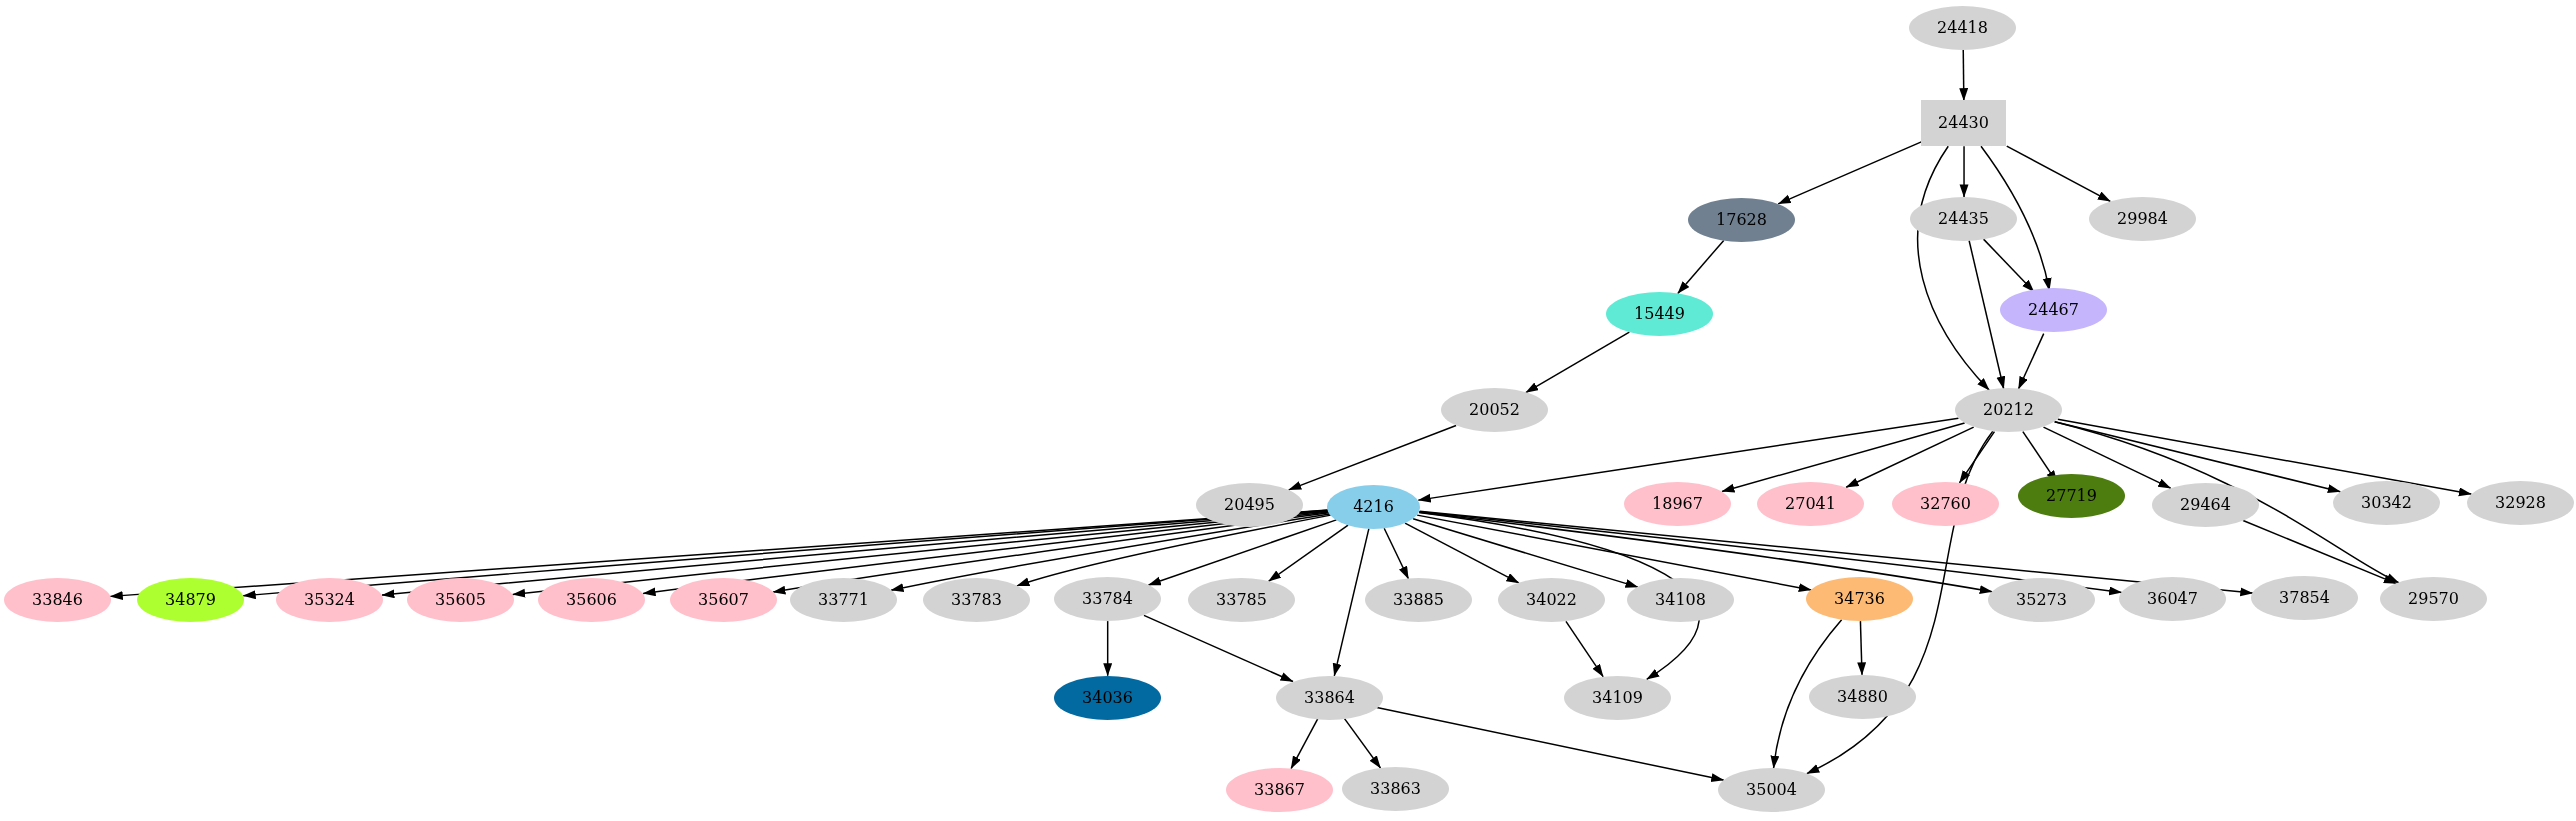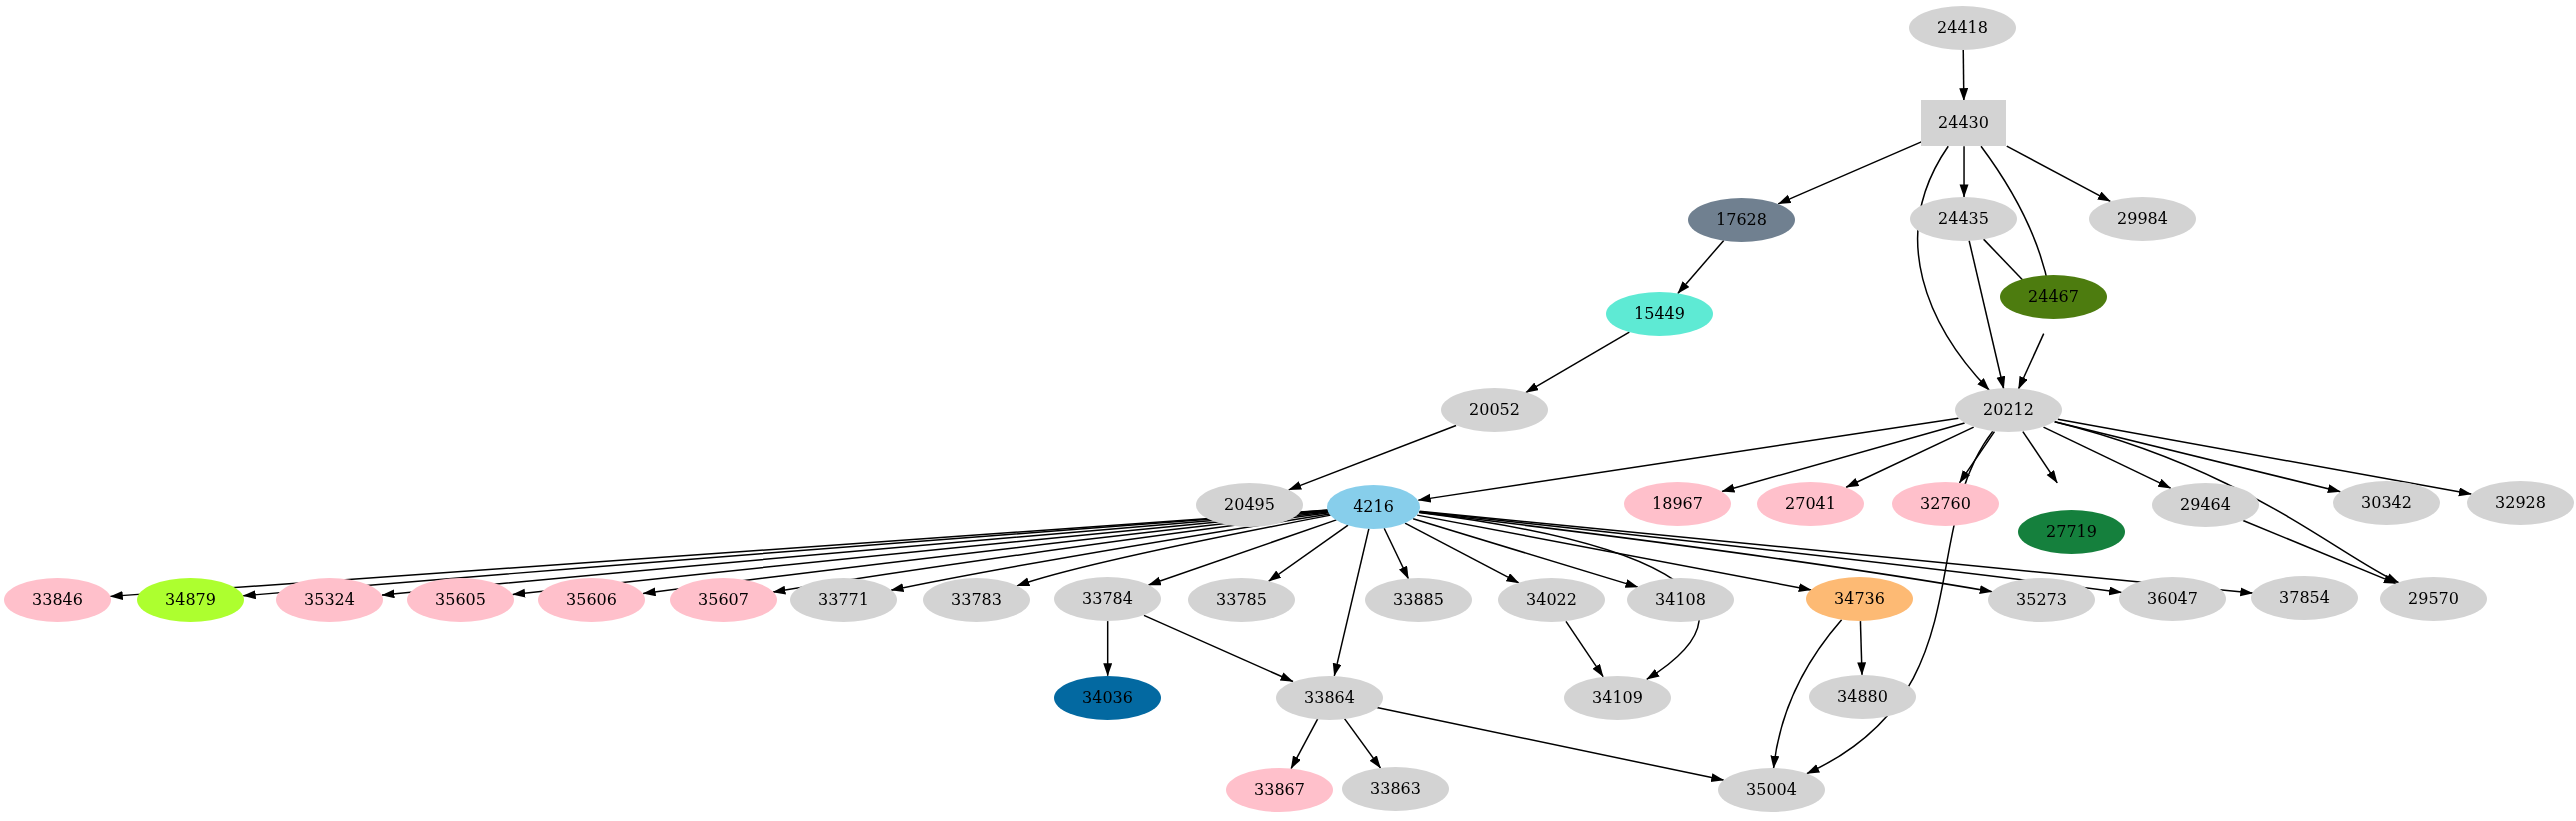--- a/index.html
+++ b/index.html
@@ -84,29 +84,29 @@
         <path d="M1853.8,623.7 Q1794.0,692.0 1785.3,773.0" fill="none" stroke="#000000" stroke-width="1.5" marker-end="url(#arrow)"></path>
       </g>
   </svg>
   <div id="node-layer">
       <div class="node ellipse" style="left: 1909px; top: 6px; width: 107px; height: 44px; background: rgb(211, 211, 211);">24418</div>
       <div class="node box" style="left: 1921px; top: 100px; width: 85px; height: 46px; background: rgb(211, 211, 211);">24430</div>
       <div class="node ellipse" style="left: 1688px; top: 198px; width: 107px; height: 44px; background: rgb(112, 128, 144);">17628</div>
       <div class="node ellipse" style="left: 1910px; top: 197px; width: 107px; height: 44px; background: rgb(211, 211, 211);">24435</div>
       <div class="node ellipse" style="left: 2089px; top: 197px; width: 107px; height: 44px; background: rgb(211, 211, 211);">29984</div>
       <div class="node ellipse" style="left: 1606px; top: 292px; width: 107px; height: 44px; background: #5eead4;">15449</div>
-      <div class="node ellipse" style="left: 2000px; top: 275px; width: 107px; height: 44px; background: #4d7c0f;">24467</div>
+      <div class="node ellipse" style="left: 2000px; top: 288px; width: 107px; height: 44px; background: #c4b5fd;">24467</div>
       <div class="node ellipse" style="left: 1441px; top: 388px; width: 107px; height: 44px; background: rgb(211, 211, 211); text-align: center;">20052</div>
       <div class="node ellipse" style="left: 1955px; top: 388px; width: 107px; height: 44px; background: rgb(211, 211, 211);">20212</div>
       <div class="node ellipse" style="left: 1196px; top: 483px; width: 107px; height: 44px; background: rgb(211, 211, 211);">20495</div>
       <div class="node ellipse" style="left: 1327px; top: 485px; width: 93px; height: 44px; background: rgb(135, 206, 235);">4216</div>
       <div class="node ellipse" style="left: 1624px; top: 482px; width: 107px; height: 44px; background: rgb(255, 192, 203);">18967</div>
       <div class="node ellipse" style="left: 1757px; top: 482px; width: 107px; height: 44px; background: rgb(255, 192, 203);">27041</div>
       <div class="node ellipse" style="left: 1892px; top: 482px; width: 107px; height: 44px; background: rgb(255, 192, 203);">32760</div>
-      <div class="node ellipse" style="left: 2018px; top: 510px; width: 107px; height: 44px; background: #15803d;">27719</div>
+      <div class="node ellipse" style="left: 2018px; top: 474px; width: 107px; height: 44px; background: #4d7c0f;">27719</div>
       <div class="node ellipse" style="left: 2152px; top: 483px; width: 107px; height: 44px; background: rgb(211, 211, 211);">29464</div>
       <div class="node ellipse" style="left: 2333px; top: 481px; width: 107px; height: 44px; background: rgb(211, 211, 211);">30342</div>
       <div class="node ellipse" style="left: 2467px; top: 481px; width: 107px; height: 44px; background: rgb(211, 211, 211);">32928</div>
       <div class="node ellipse" style="left: 4px; top: 578px; width: 107px; height: 44px; background: rgb(255, 192, 203);">33846</div>
       <div class="node ellipse" style="left: 137px; top: 578px; width: 107px; height: 44px; background: rgb(173, 255, 47);">34879</div>
       <div class="node ellipse" style="left: 276px; top: 578px; width: 107px; height: 44px; background: rgb(255, 192, 203);">35324</div>
       <div class="node ellipse" style="left: 407px; top: 578px; width: 107px; height: 44px; background: rgb(255, 192, 203);">35605</div>
       <div class="node ellipse" style="left: 538px; top: 578px; width: 107px; height: 44px; background: rgb(255, 192, 203);">35606</div>
       <div class="node ellipse" style="left: 670px; top: 578px; width: 107px; height: 44px; background: rgb(255, 192, 203);">35607</div>
       <div class="node ellipse" style="left: 790px; top: 578px; width: 107px; height: 44px; background: rgb(211, 211, 211);">33771</div>

